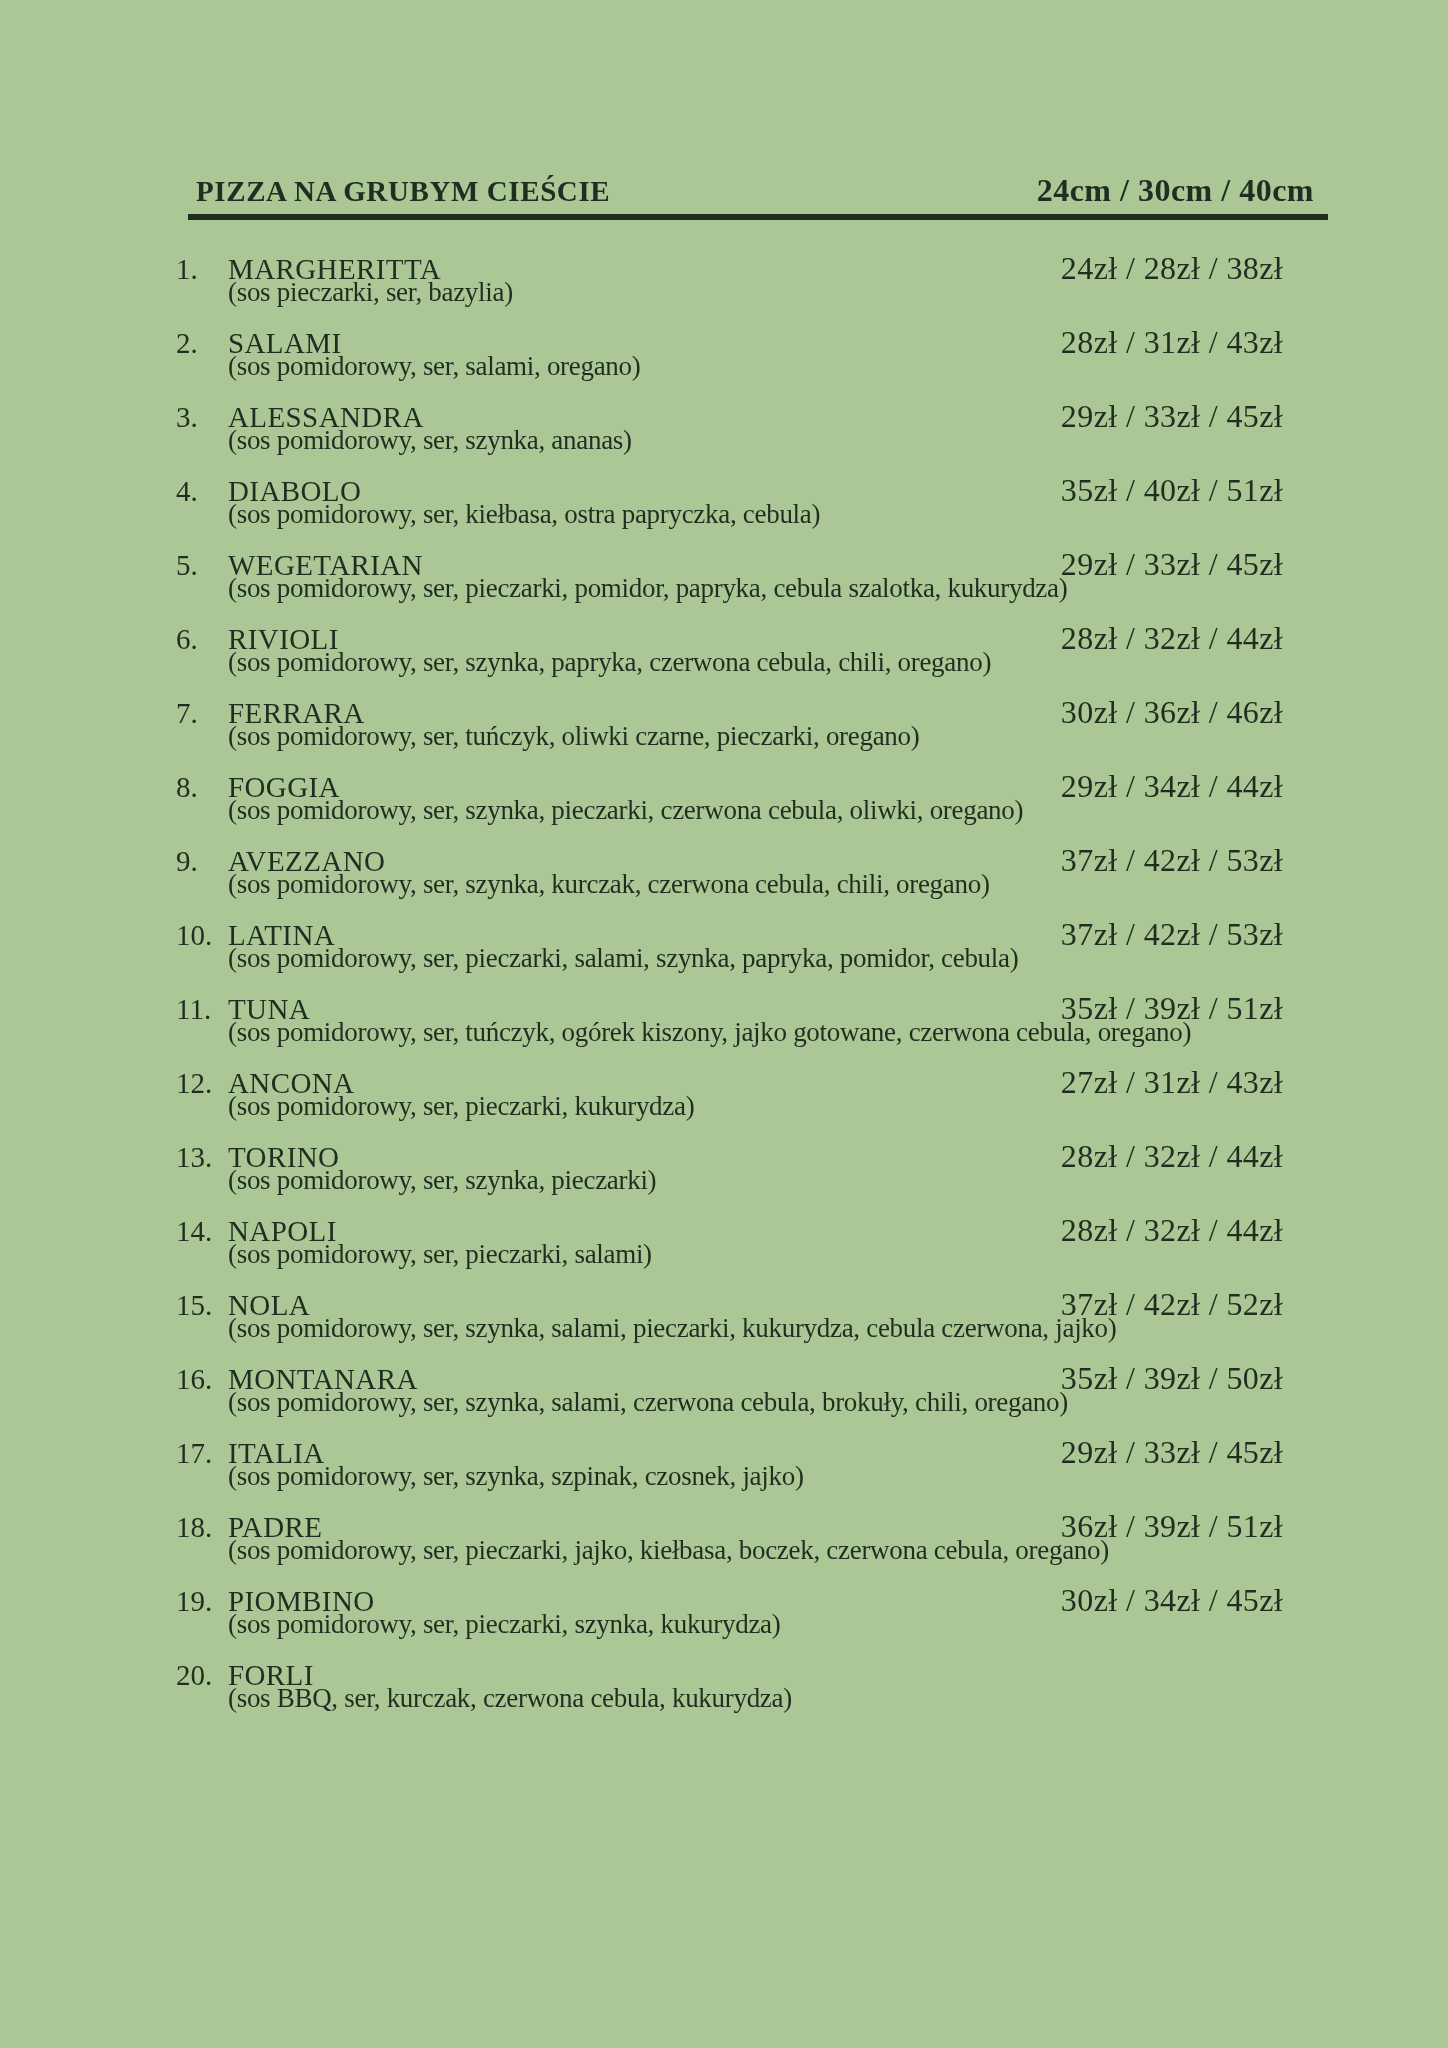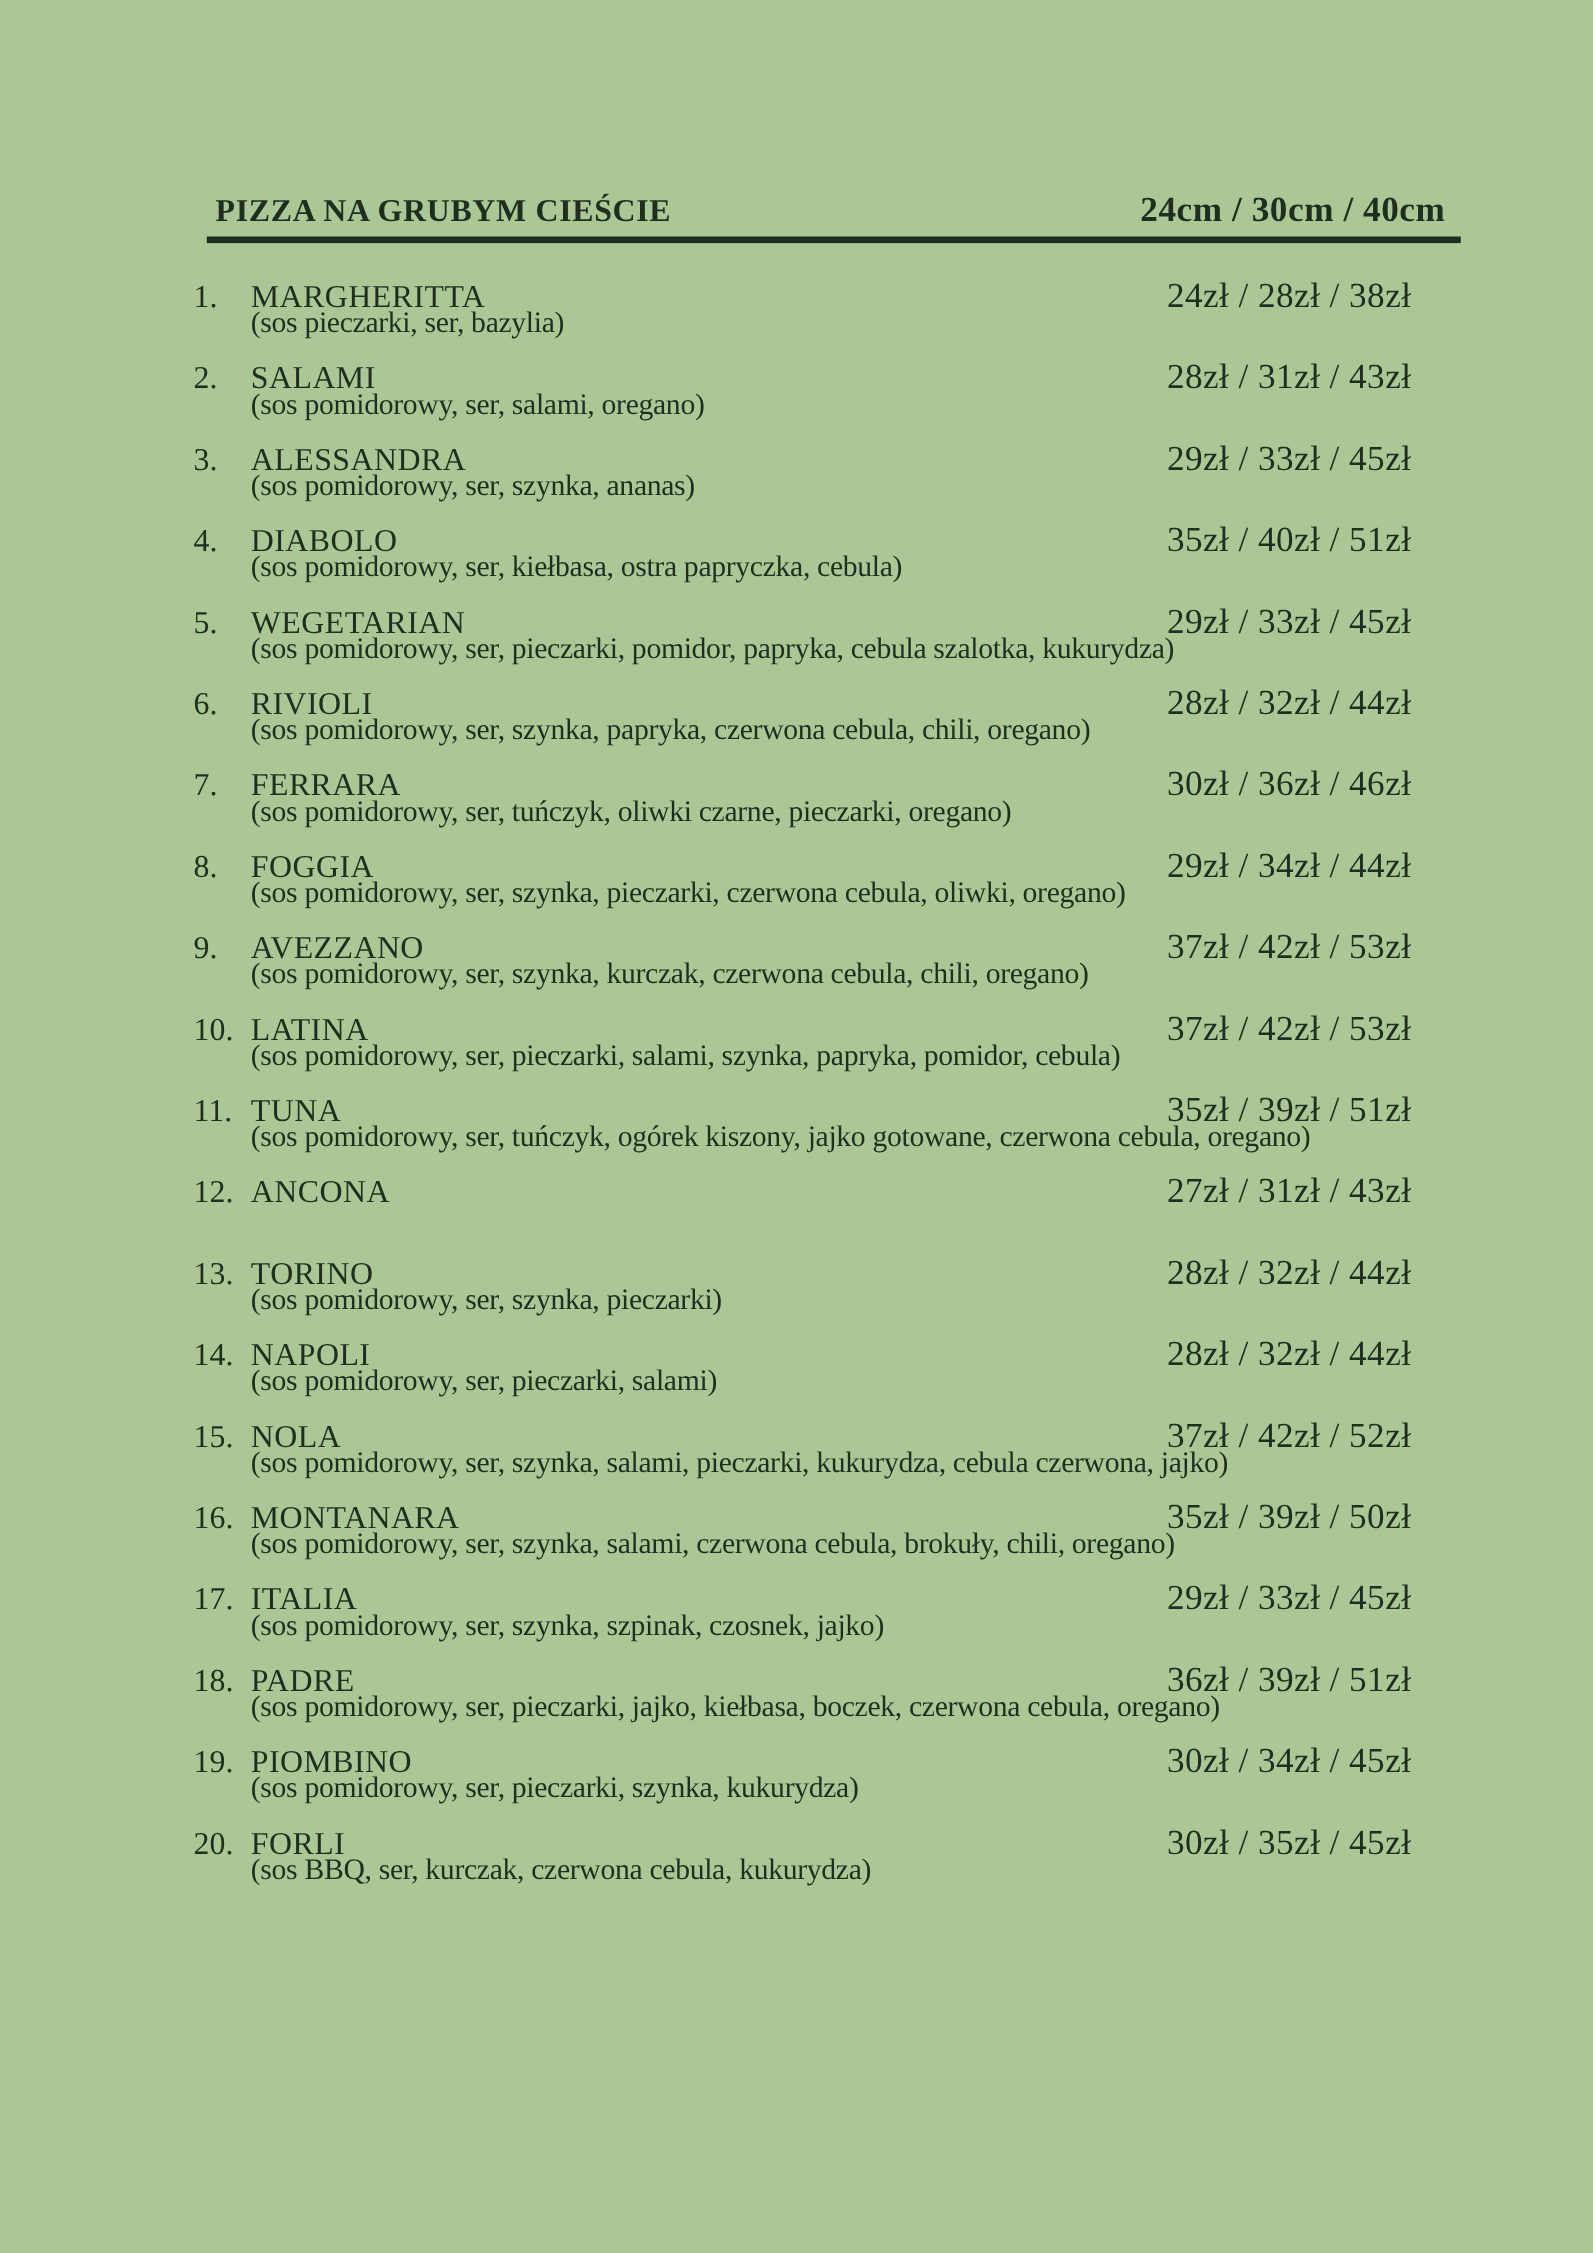--- a/index.html
+++ b/index.html
@@ -204,20 +204,23 @@
       <span>(sos pomidorowy, ser, tuńczyk, ogórek kiszony, jajko gotowane, czerwona cebula, oregano)</span>
     </div>
   </li>
 
   <li class="item">
     <div class="line1">
       <span class="num">12.</span>
       <span class="name">ANCONA</span>
       <span class="price">27zł / 31zł / 43zł</span>
     </div>
+    <div class="line2">
+      <span>(sos pomidorowy, ser, pieczarki, kukurydza)</span>
+    </div>
   </li>
 
   <li class="item">
     <div class="line1">
       <span class="num">13.</span>
       <span class="name">TORINO</span>
       <span class="price">28zł / 32zł / 44zł</span>
     </div>
     <div class="line2">
       <span>(sos pomidorowy, ser, szynka, pieczarki)</span>
@@ -287,20 +290,19 @@
     </div>
     <div class="line2">
       <span>(sos pomidorowy, ser, pieczarki, szynka, kukurydza)</span>
     </div>
   </li>
 
   <li class="item">
     <div class="line1">
       <span class="num">20.</span>
       <span class="name">FORLI</span>
-      <span class="price">30zł / 35zł / 45zł</span>
     </div>
     <div class="line2">
       <span>(sos BBQ, ser, kurczak, czerwona cebula, kukurydza)</span>
     </div>
   </li>
 </ol>
 </div>
 
 </body></html>

